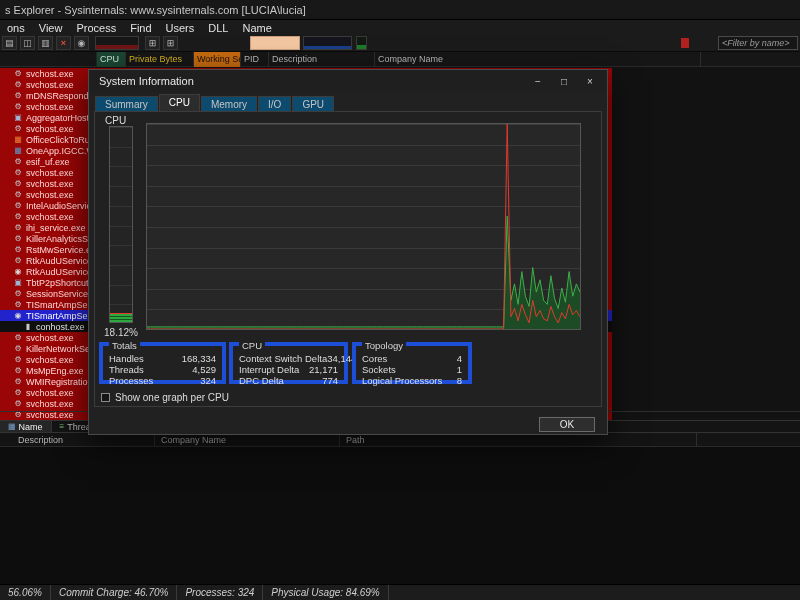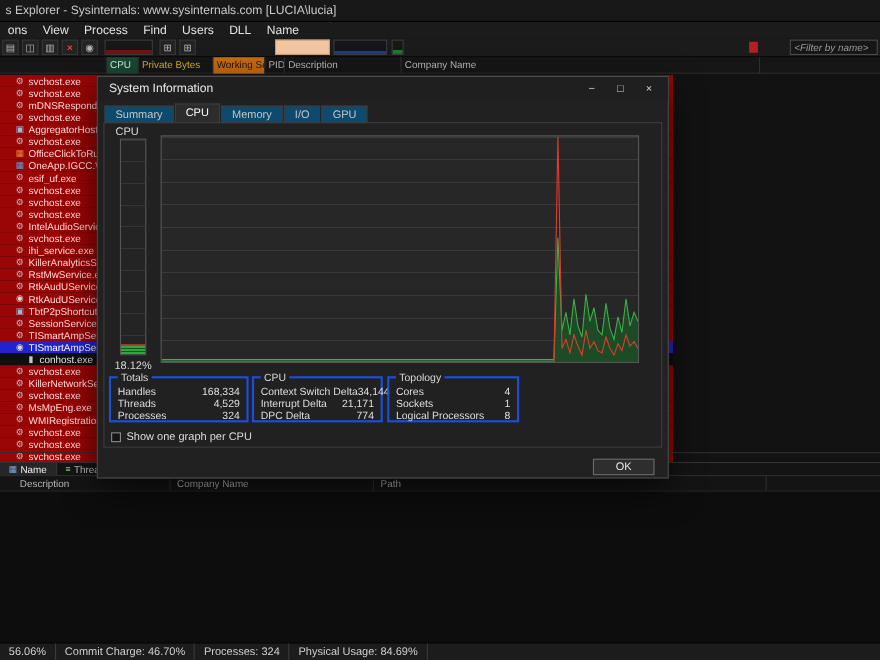--- a/index.html
+++ b/index.html
@@ -23,21 +23,21 @@
   .filter{position:absolute;top:1px;right:2px;width:80px;height:14px;background:#161616;border:1px solid #4a4a4a;color:#9a9a9a;font-size:9px;font-style:italic;padding:0 3px;font-family:inherit;outline:none;}
   .filter::placeholder{color:#9a9a9a;}
 
   
   .colheaders{position:absolute;left:0;top:52px;width:100%;height:15px;background:#161616;border-bottom:1px solid #2a2a2a;display:flex;font-size:9px;}
   .hspacer{width:97px;border-right:1px solid #262626;}
   .hcell{height:15px;line-height:14px;padding-left:3px;border-right:1px solid #2e2e2e;overflow:hidden;white-space:nowrap;color:#b8b8b8;}
   .h-cpu{width:29px;background:var(--cpu_header_green);color:#cfe8d8;}
   .h-private-bytes{width:68px;color:var(--private_bytes_gold);}
   .h-working-set{width:47px;background:var(--working_set_orange);color:#1d1206;}
-  .h-pid{width:18px;}
+  .h-pid{width:28px;}
   .h-description{width:106px;}
   .h-company{width:326px;}
 
   
   .proclist{position:absolute;left:0;top:68px;width:612px;height:352px;background:#0f0f0f;overflow:hidden;}
   .prow{height:11px;display:flex;align-items:center;font-size:9px;white-space:nowrap;padding-left:13px;color:#e6e6e6;overflow:hidden;}
   .prow.red{background:var(--red_row);color:#ffd8d8;}
   .prow.selected{background:var(--selected_row);color:#ffffff;}
   .picon{width:10px;font-size:8px;line-height:10px;margin-right:3px;text-align:center;flex:none;}
   .pname{overflow:hidden;}
@@ -50,41 +50,41 @@
   .ltab-icon{font-size:8px;}
   .lowheaders{position:absolute;left:0;top:433px;width:100%;height:14px;background:#141414;border-bottom:1px solid #2a2a2a;display:flex;font-size:9px;color:#b5b5b5;}
   .lhcell{line-height:14px;border-right:1px solid #2e2e2e;padding-left:6px;overflow:hidden;white-space:nowrap;}
   .lh-description{width:155px;padding-left:18px;}
   .lh-company{width:185px;}
   .lh-path{width:357px;}
   .lowbody{position:absolute;left:0;top:447px;width:100%;height:137px;background:#0d0d0d;}
 
   
   .statusbar{position:absolute;left:0;bottom:0;width:100%;height:16px;background:#1c1c1c;border-top:1px solid #000;display:flex;align-items:center;font-size:10px;color:#cfcfcf;}
-  .status-item{padding:0 8px;border-right:1px solid #3a3a3a;height:16px;line-height:15px;white-space:nowrap;}
+  .status-item{padding:0 8px;border-right:1px solid #3a3a3a;height:16px;line-height:15px;white-space:nowrap;font-style:italic;}
 
   
   .dialog{position:absolute;left:88px;top:69px;width:520px;height:366px;background:#212121;border:1px solid #4a4a4a;box-shadow:0 10px 30px rgba(0,0,0,.65);}
   .dlg-titlebar{position:absolute;left:0;top:0;width:100%;height:22px;background:#1f1f1f;display:flex;align-items:center;font-size:11px;color:#e8e8e8;padding-left:10px;}
   .dlg-controls{position:absolute;right:4px;top:0;height:22px;display:flex;align-items:center;}
   .dlg-btn{width:26px;text-align:center;font-size:10px;color:#cfcfcf;}
   .dlg-tabstrip{position:absolute;left:6px;top:24px;display:flex;font-size:10px;align-items:flex-end;}
   .dtab{padding:2px 9px;border:1px solid #3c3c3c;border-bottom:none;background:#0c4a6e;color:#c5c5c5;margin-right:1px;}
   .dtab.active{background:#2c2c2c;color:#fff;padding-bottom:4px;}
   .dlg-page{position:absolute;left:5px;top:41px;right:5px;height:296px;border:1px solid #3c3c3c;}
   .section-label{position:absolute;left:16px;top:45px;font-size:10px;color:#dcdcdc;}
   .gauge{position:absolute;left:20px;top:56px;width:24px;height:197px;background:#242424;border:1px solid #565656;
          background-image:repeating-linear-gradient(to bottom,#343434 0 1px,transparent 1px 19.7px);}
   .gauge-fill{position:absolute;bottom:0;left:0;width:100%;height:8px;background:repeating-linear-gradient(to top,#2ea83e 0 2px,#13551d 2px 3px);}
   .gauge-kline{position:absolute;bottom:8px;left:0;width:100%;height:1px;background:var(--graph_red);}
   .gauge-label{position:absolute;left:8px;top:257px;width:48px;text-align:center;font-size:10px;color:#d6d6d6;}
   .graph{position:absolute;left:57px;top:53px;width:435px;height:207px;background:#272727;border:1px solid #565656;
          background-image:repeating-linear-gradient(to bottom,#3a3a3a 0 1px,transparent 1px 20.6px);}
   .graph svg{position:absolute;left:0;top:0;width:100%;height:100%;}
-  .group{position:absolute;top:272px;height:42px;border:2px solid #1d4ed8;}
+  .group{position:absolute;top:272px;height:42px;border:4px solid #1d4ed8;}
   .g0{left:10px;width:127px;}
   .g1{left:140px;width:119px;}
   .g2{left:263px;width:120px;}
   .gtitle{position:absolute;top:-6px;left:6px;background:#212121;padding:0 3px;font-size:9.5px;color:#d8d8d8;}
   .grows{padding-top:7px;}
   .grow{display:flex;justify-content:space-between;font-size:9.5px;padding:0 6px;height:11px;line-height:11px;color:#dedede;white-space:nowrap;}
   .chk{position:absolute;left:12px;top:322px;display:flex;align-items:center;gap:5px;font-size:10px;color:#dcdcdc;}
   .chkbox{width:9px;height:9px;border:1px solid #8b8b8b;background:#141414;flex:none;}
   .okbtn{position:absolute;right:12px;top:347px;width:56px;height:15px;background:#2e2e2e;border:1px solid #6a6a6a;color:#e6e6e6;font-size:10px;line-height:13px;text-align:center;}
 </style>

